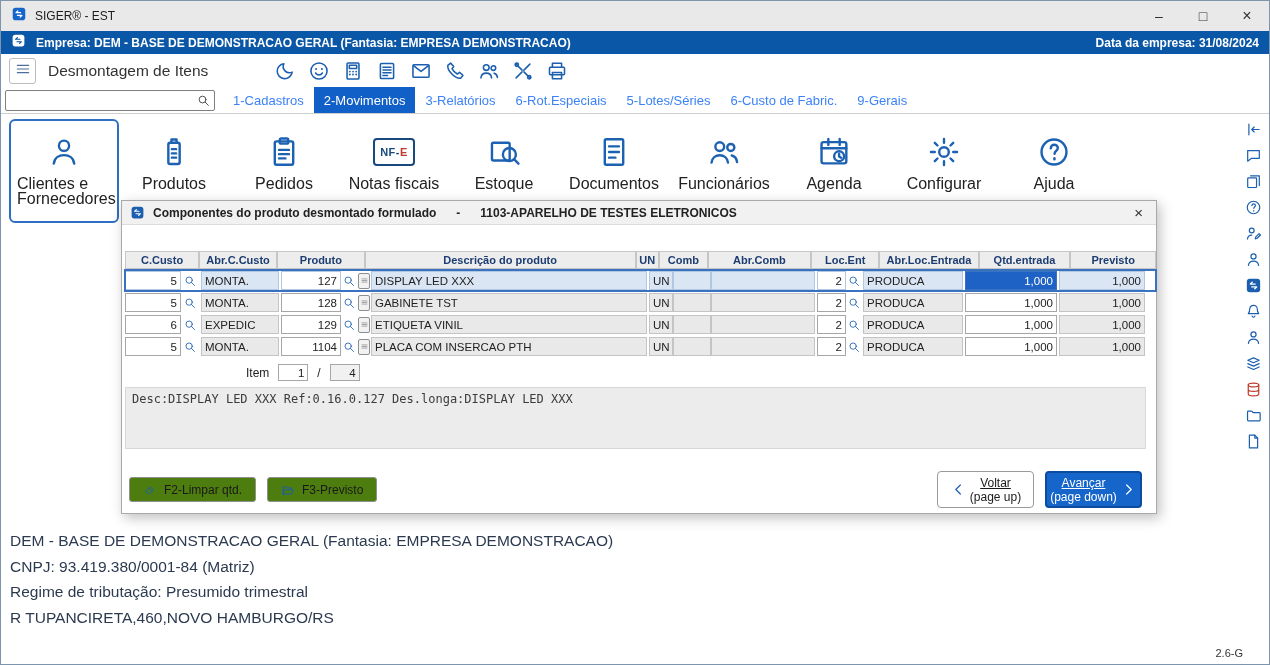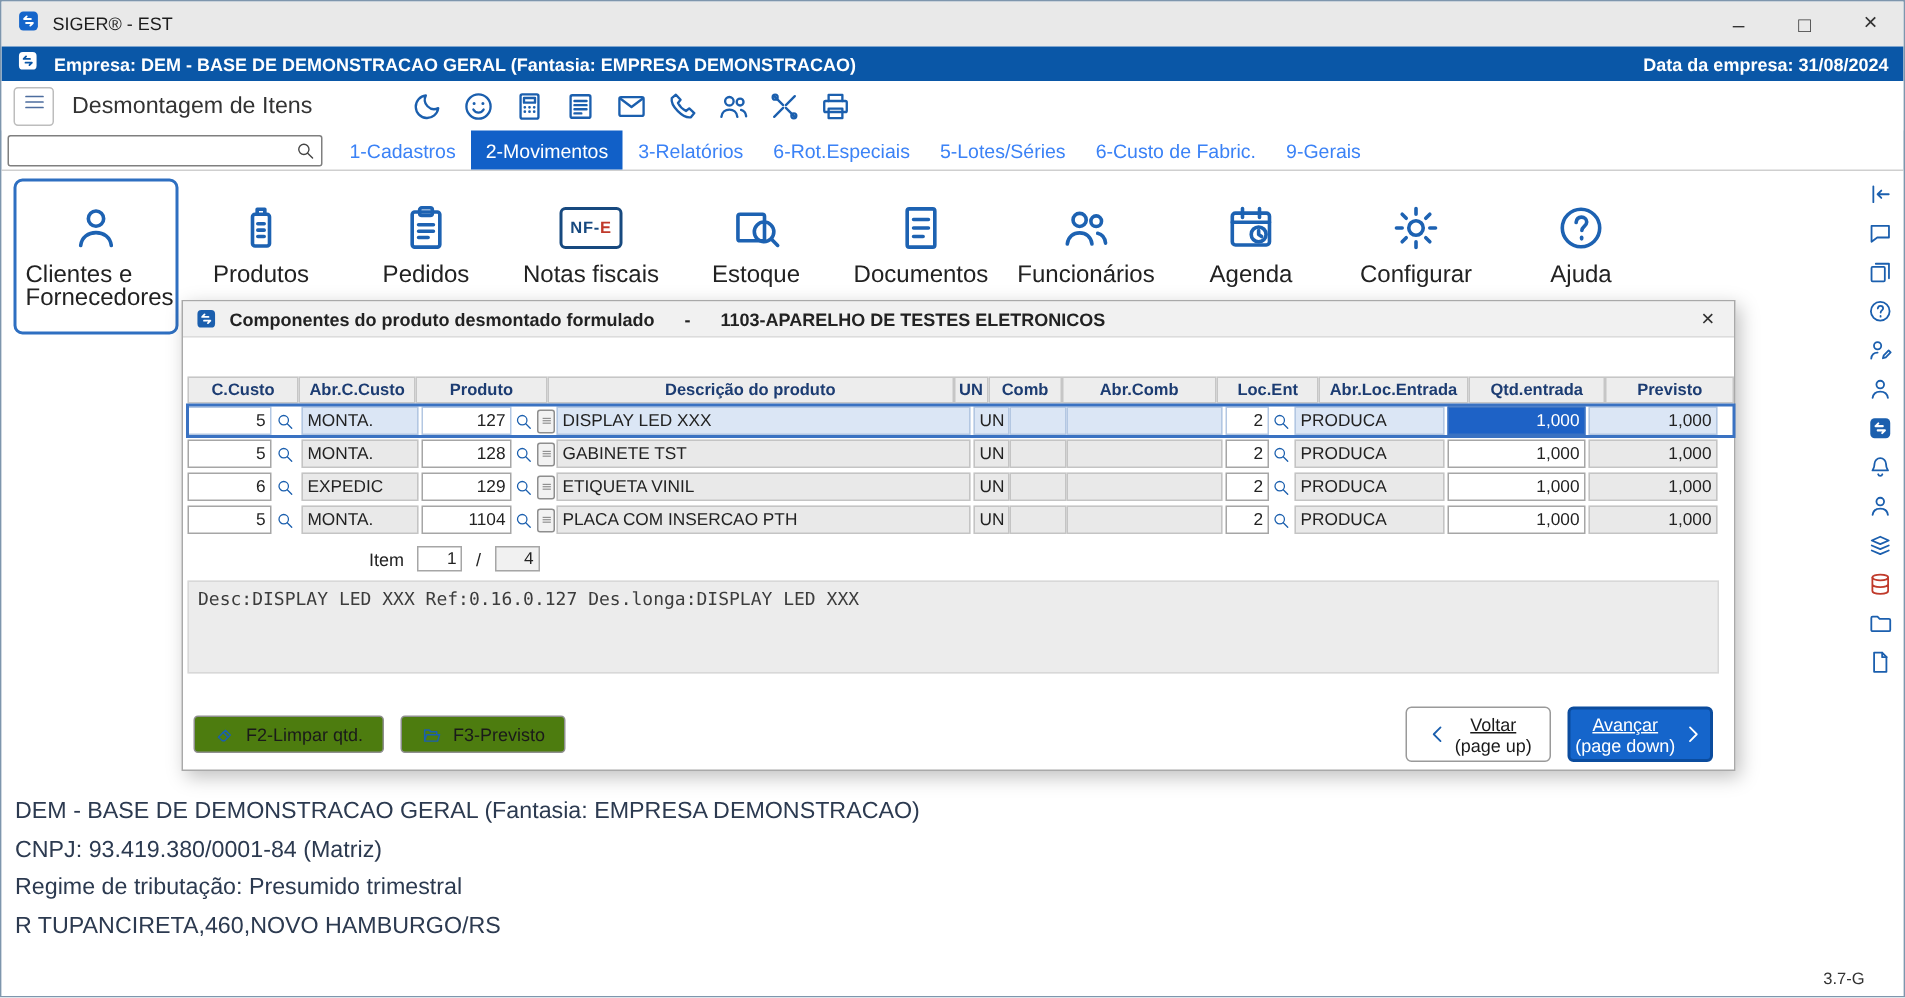--- a/index.html
+++ b/index.html
@@ -707,15 +707,15 @@
         </div>
       </div>
     </div>
 
     <div class="footer" id="footerLines">
         <div class="f-line">DEM - BASE DE DEMONSTRACAO GERAL (Fantasia: EMPRESA DEMONSTRACAO)</div>
         <div class="f-line">CNPJ: 93.419.380/0001-84 (Matriz)</div>
         <div class="f-line">Regime de tributação: Presumido trimestral</div>
         <div class="f-line">R TUPANCIRETA,460,NOVO HAMBURGO/RS</div>
       </div>
-    <span class="version">3.7-G</span>
+    <span class="version">2.6-G</span>
   </div>
 </div>
 
 </body></html>

